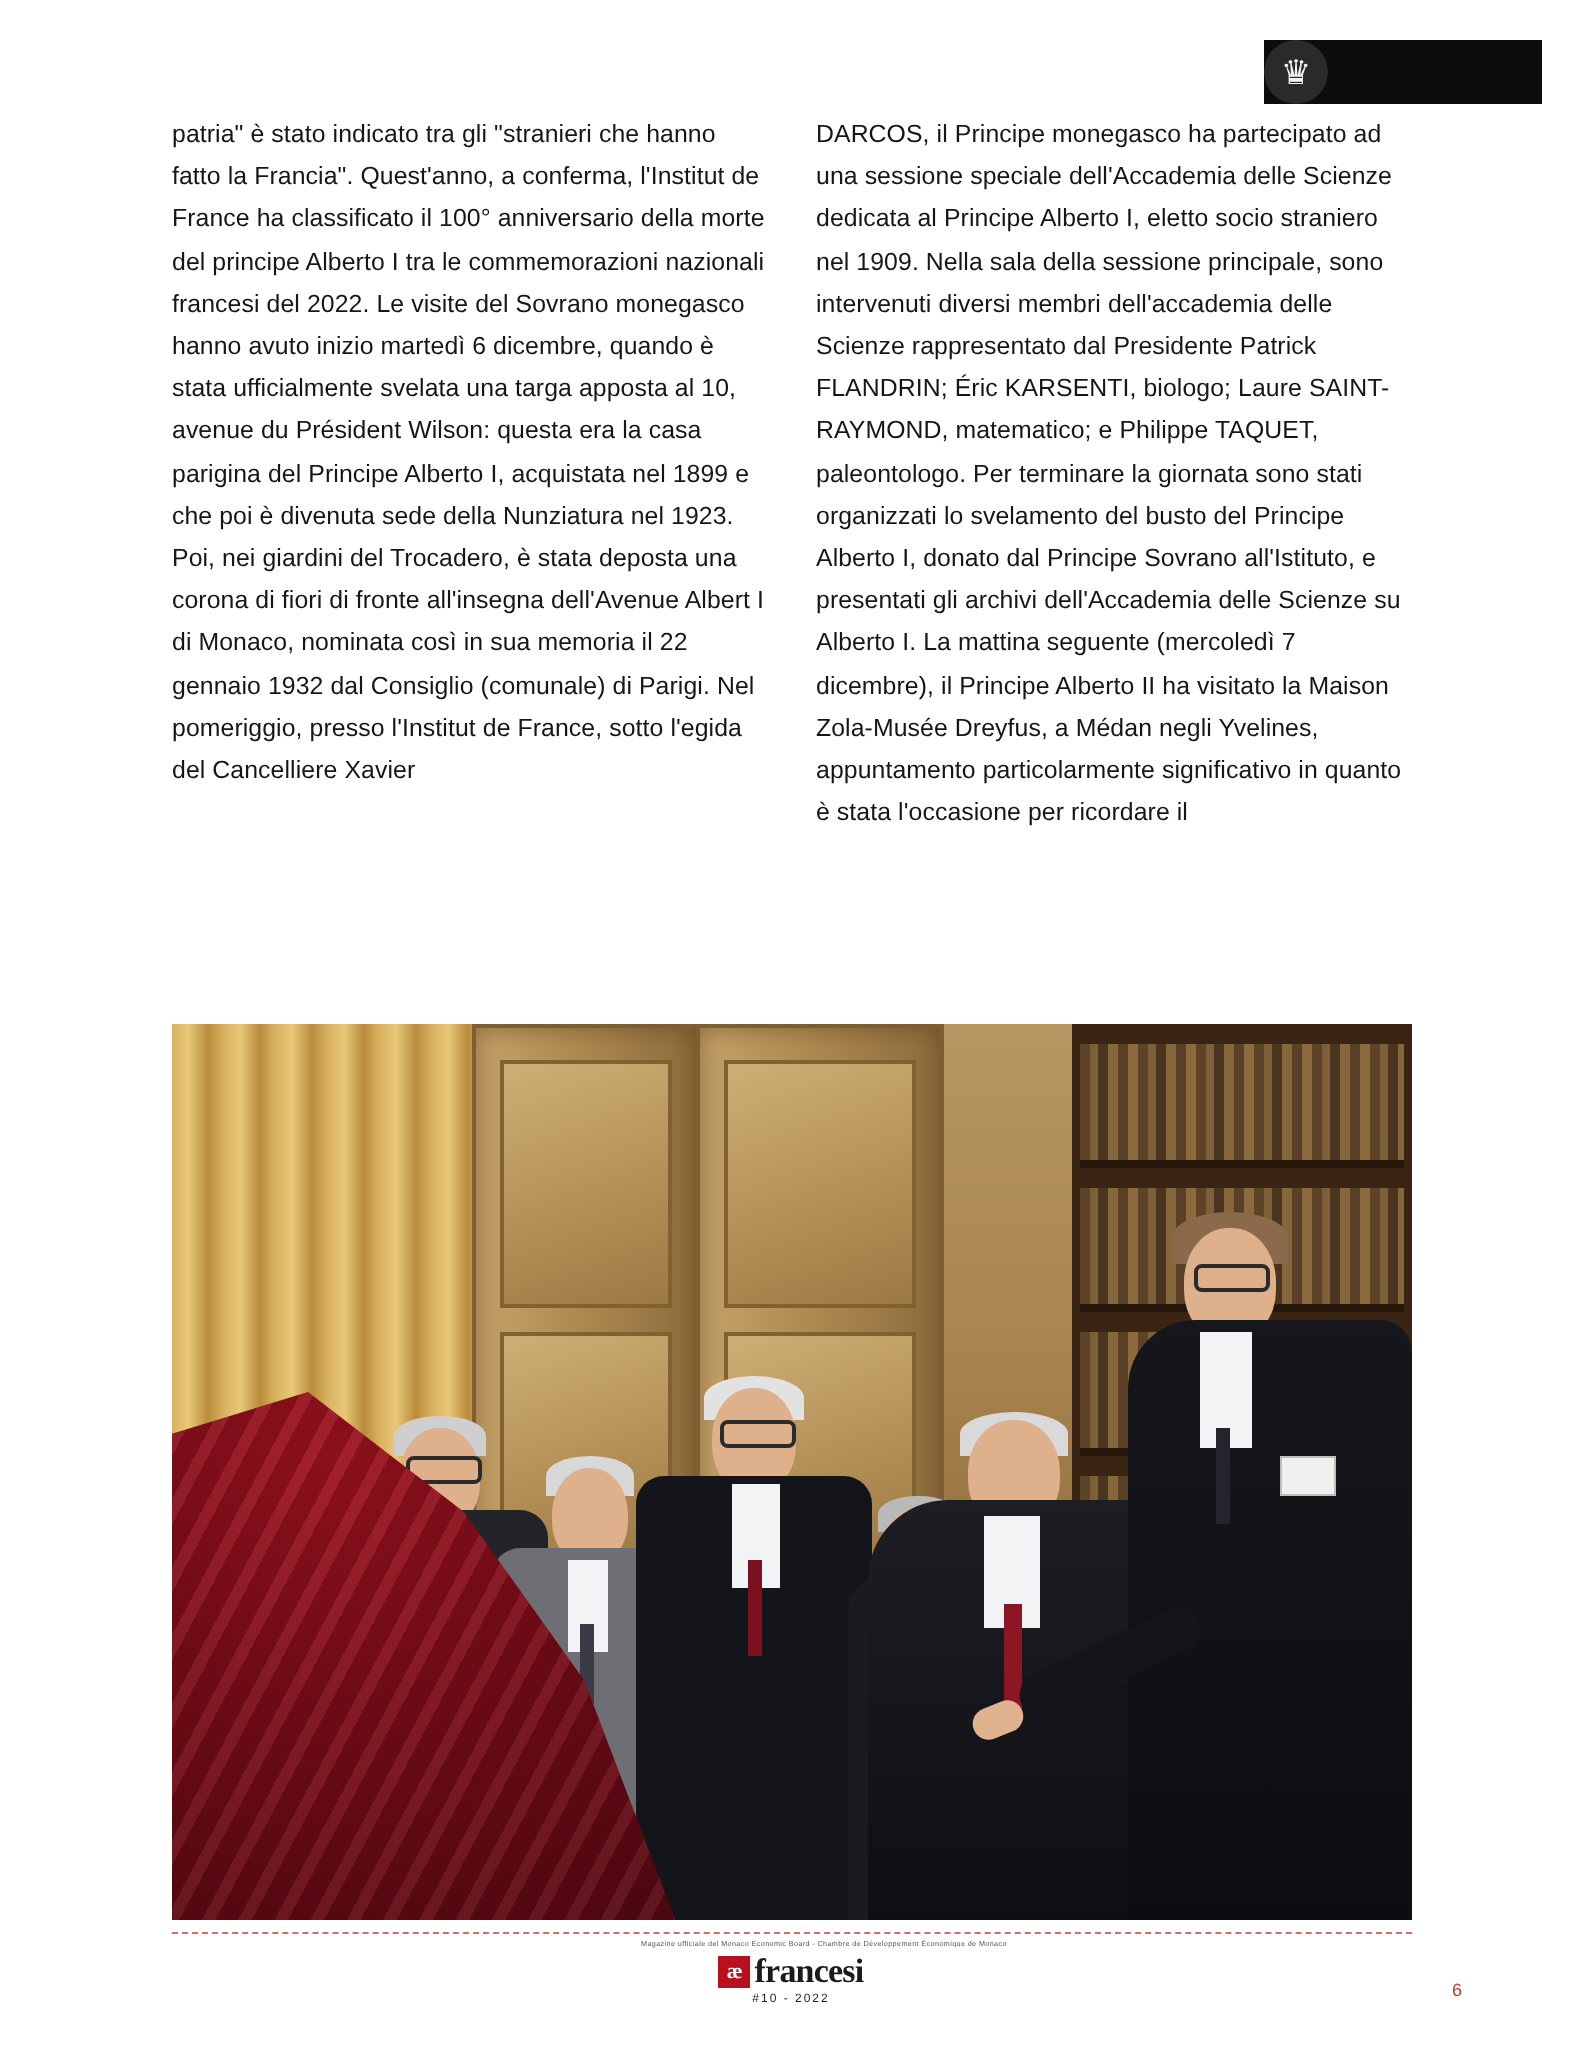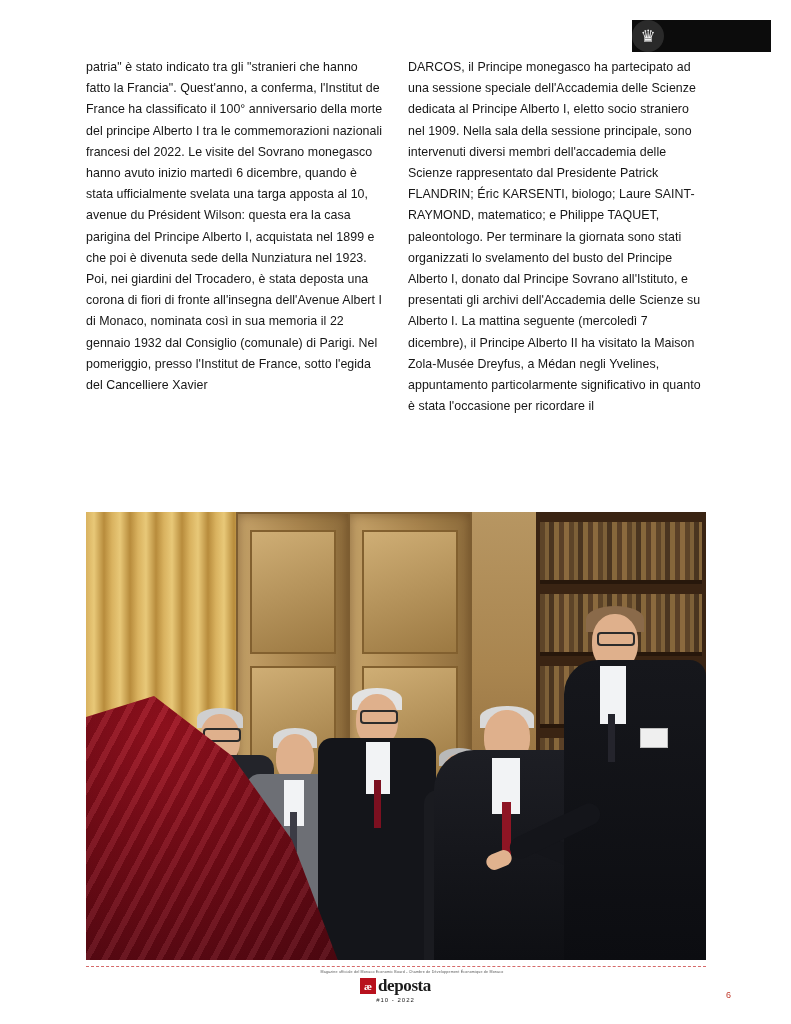--- a/index.html
+++ b/index.html
@@ -450,17 +450,17 @@
 
     <div class="velvet"></div>
   </div>
 </div>
 
 <div class="footer-rule"></div>
 <div class="footer-logo">
   <div class="tiny">Magazine ufficiale del Monaco Economic Board - Chambre de Développement Économique de Monaco</div>
   <div class="mark">
     <span class="sq">æ</span>
-    <span class="word">deposta</span>
+    <span class="word">francesi</span>
   </div>
   <div class="issue">#10 - 2022</div>
 </div>
 <div class="page-number">6</div>
 
 </body></html>

